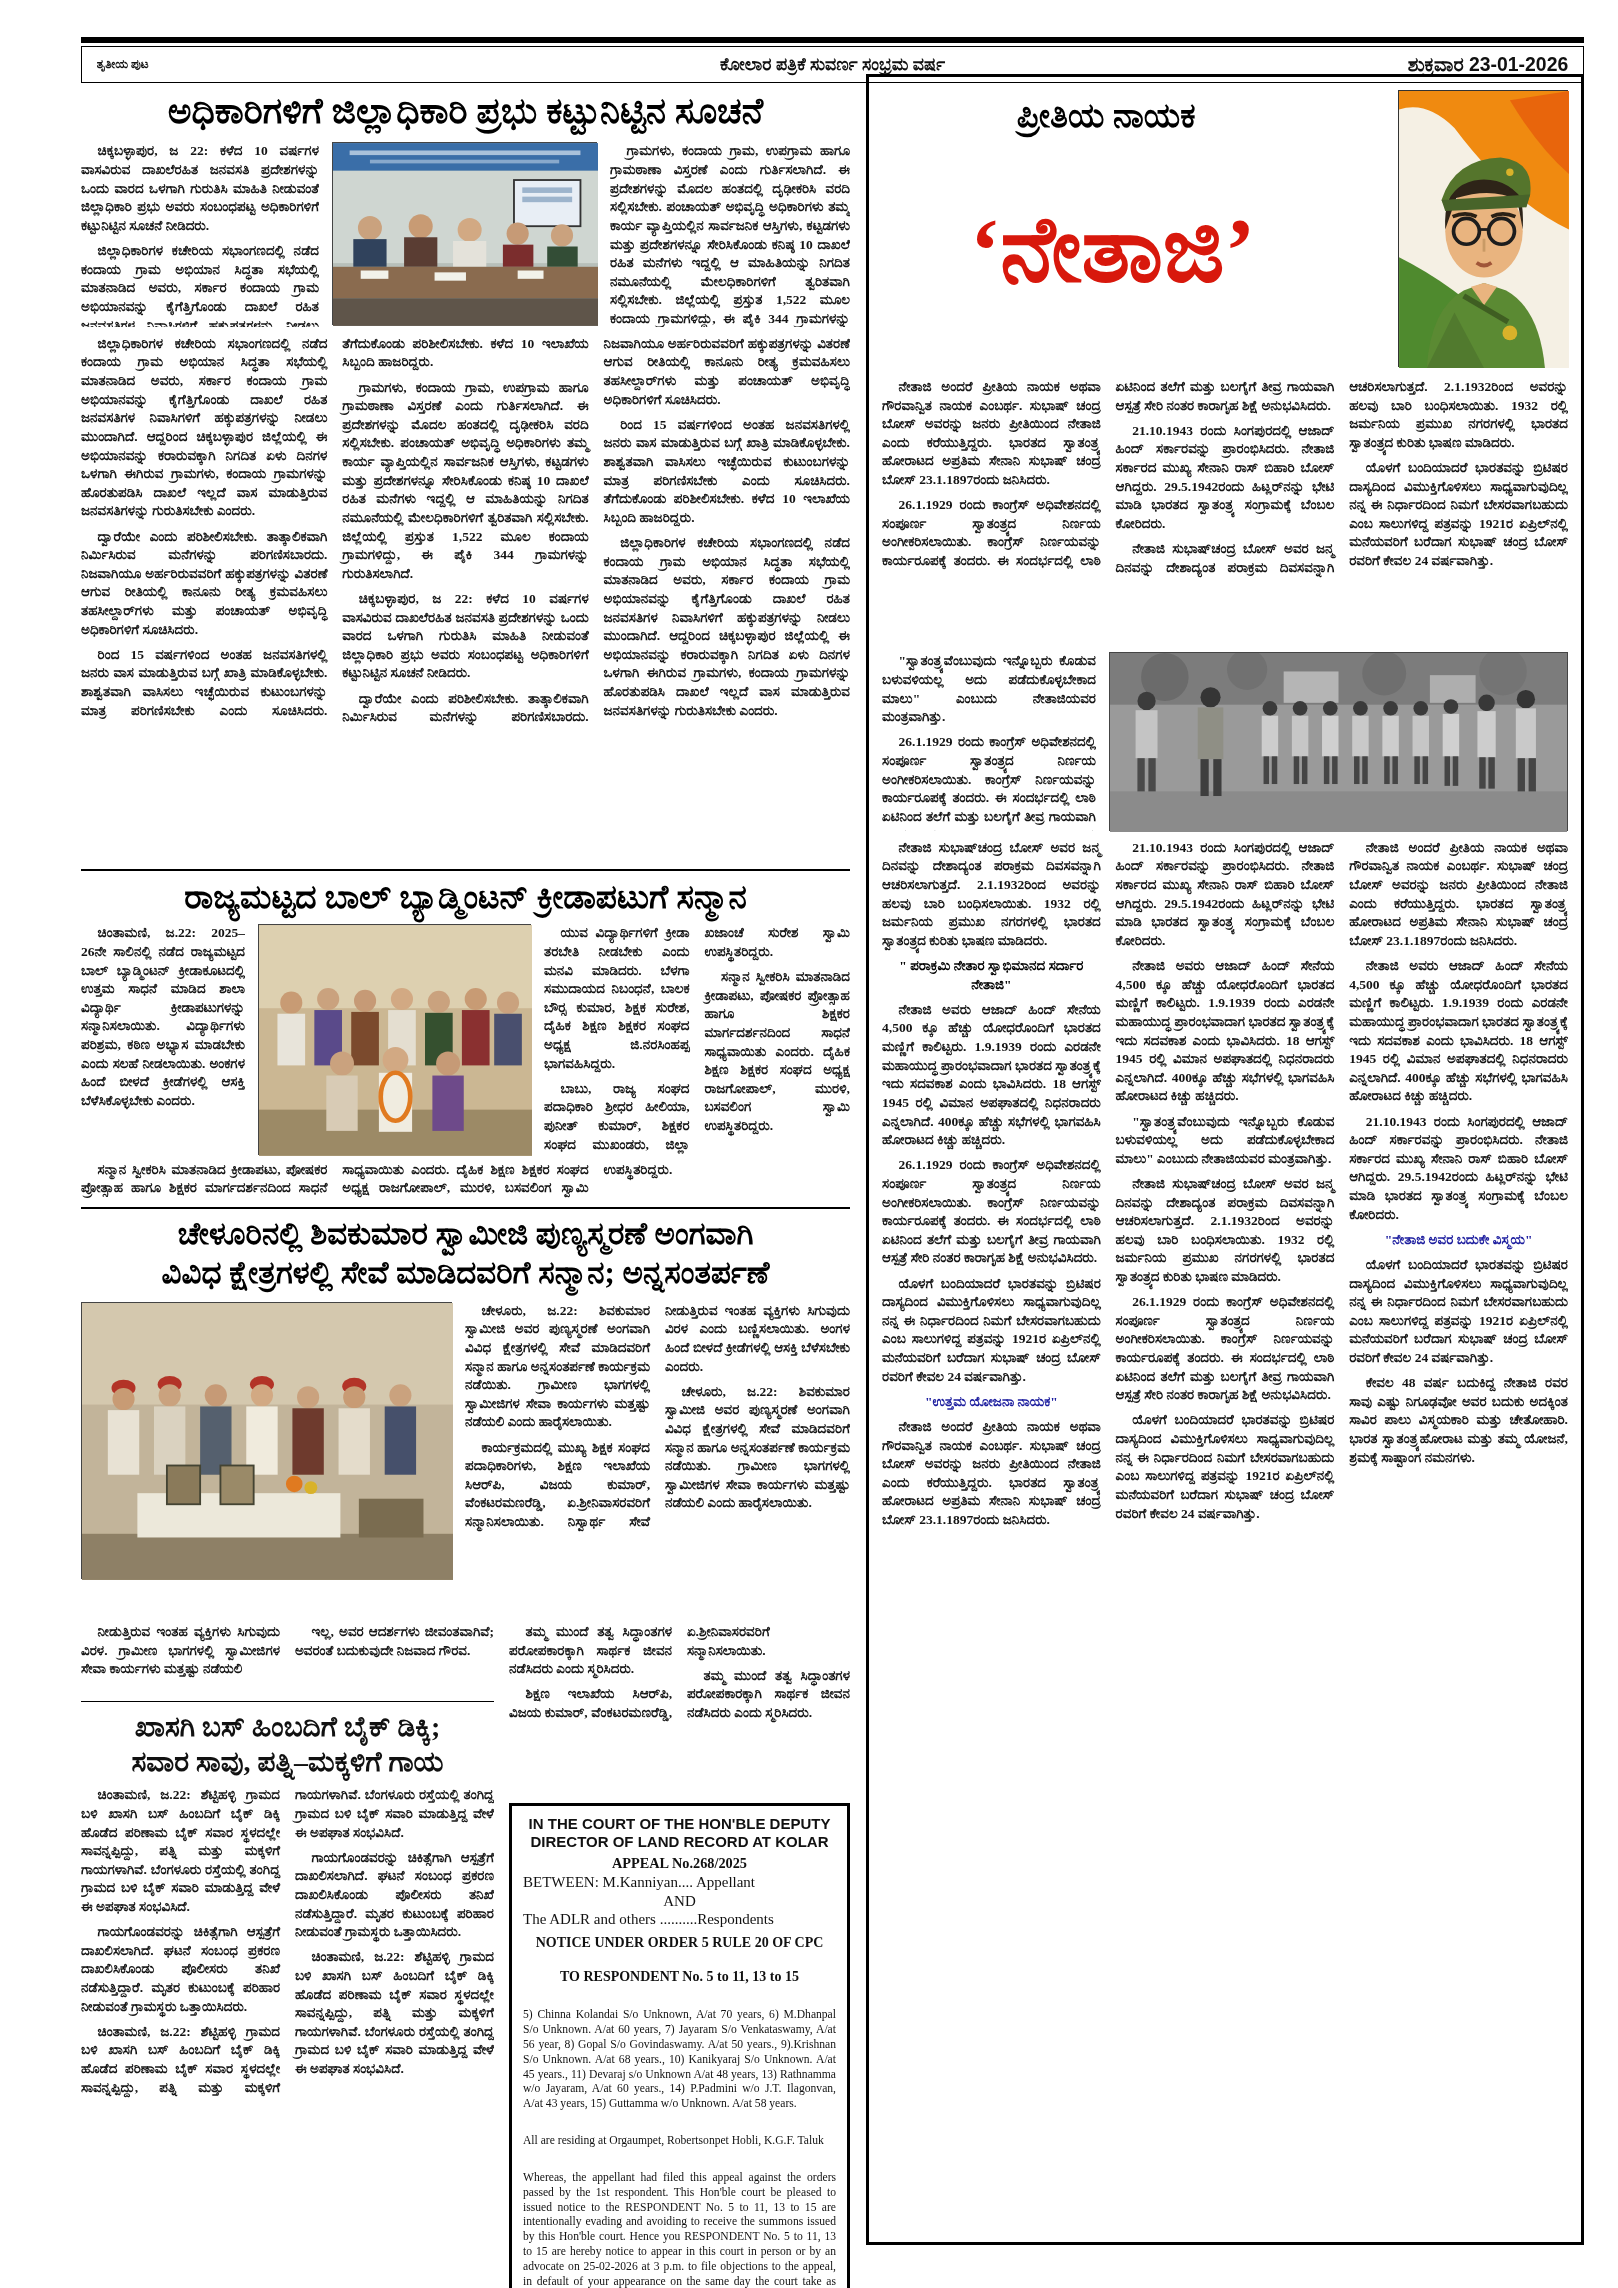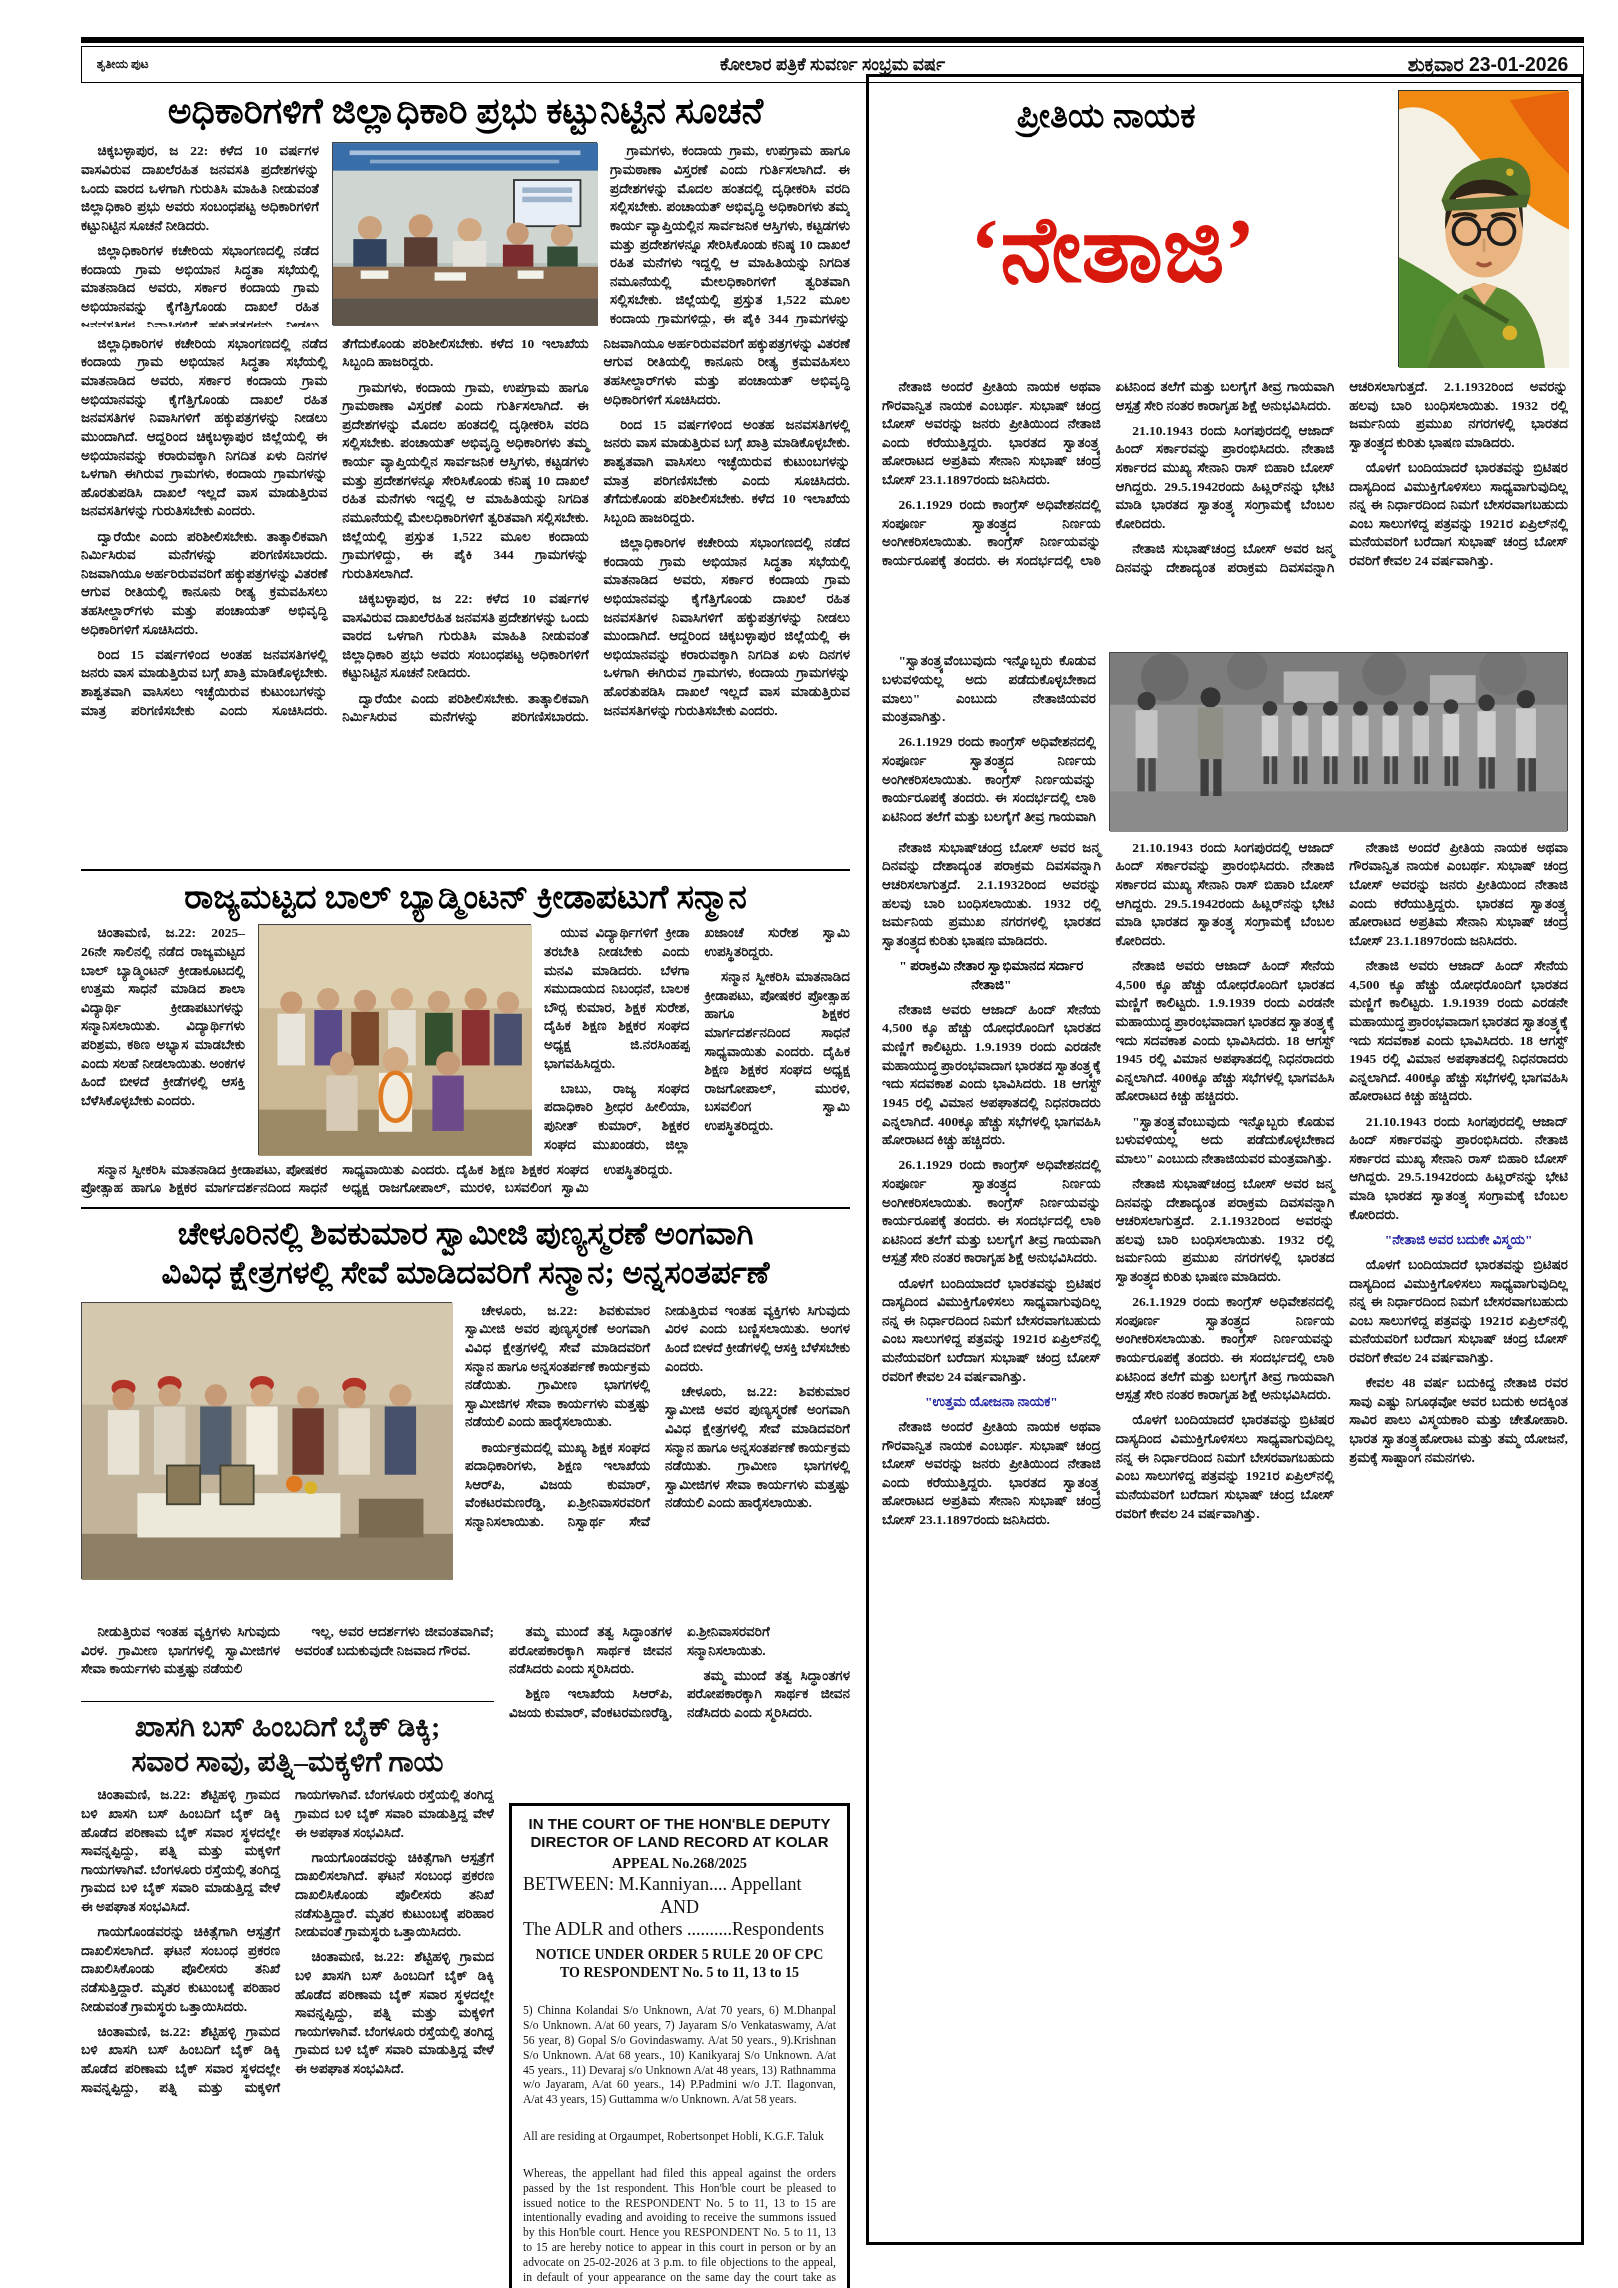--- a/index.html
+++ b/index.html
@@ -50,21 +50,21 @@
   .a4-head { border-top:1.8px solid #000; margin-top:5.5px; padding-top:7.4px; font-weight:bold; text-align:center; font-size:28px; line-height:1.25; }
   .a4-body { margin-top:7.4px; height:467px; }
 
   
   .noticestack { position:absolute; left:509px; top:1623px; width:341px; }
   .ns-pre { height:174px; }
   .notice { border:3.7px solid #000; margin-top:5.5px; padding:9.2px 11px 11px; background:#fff;
             font-family:"Liberation Serif", serif; }
   .nt-court { font-weight:bold; text-align:center; font-size:15px; line-height:1.25; font-family:"Liberation Sans", sans-serif;}
   .nt-appeal { font-weight:bold; text-align:center; font-size:14.3px; margin-top:2.8px; }
-  .nt-line { font-size:18px; margin-top:1.8px; }
+  .nt-line { font-size:15px; margin-top:1.8px; }
   .nt-center { text-align:center; }
   .nt-title { font-weight:bold; text-align:center; font-size:14px; margin-top:5.5px; line-height:1.3; }
   .nt-body { font-size:11.6px; line-height:1.28; text-align:justify; margin-top:22px; }
   .nt-sig1 { text-align:center; font-style:italic; font-size:12.5px; margin-top:5.5px; }
 
   
   .netaji { position:absolute; left:866px; top:74px; width:718px; height:2171px; border:3.7px solid #000; padding:9.2px 13px; }
   .nj-header { position:relative; height:288px; }
   .nj-kicker { position:absolute; left:3.7px; top:13px; width:441px; text-align:center; font-weight:bold; font-size:34px; line-height:1; color:#000; }
   .nj-title  { position:absolute; left:0px; top:118px; width:461px; text-align:center; font-weight:bold; font-size:92px; line-height:1; }
@@ -266,21 +266,21 @@
       <p>ತಮ್ಮ ಮುಂದೆ ತತ್ವ ಸಿದ್ಧಾಂತಗಳ ಪರೋಪಕಾರಕ್ಕಾಗಿ ಸಾರ್ಥಕ ಜೀವನ ನಡೆಸಿದರು ಎಂದು ಸ್ಮರಿಸಿದರು.</p>
     </div>
     <div class="notice">
       <div class="nt-court">IN THE COURT OF THE HON'BLE DEPUTY</div>
       <div class="nt-court">DIRECTOR OF LAND RECORD AT KOLAR</div>
       <div class="nt-appeal">APPEAL No.268/2025</div>
       <div class="nt-line">BETWEEN: M.Kanniyan.... Appellant</div>
       <div class="nt-line nt-center">AND</div>
       <div class="nt-line">The ADLR and others ..........Respondents</div>
       <div class="nt-title">NOTICE UNDER ORDER 5 RULE 20 OF CPC</div>
-      <div class="nt-title" style="margin-top:0;">TO RESPONDENT No. 5 to 11, 13 to 15</div>
+      <div class="nt-title" style="margin-top:16px;">TO RESPONDENT No. 5 to 11, 13 to 15</div>
       <div class="nt-body">5) Chinna Kolandai S/o Unknown, A/at 70 years, 6) M.Dhanpal S/o Unknown. A/at 60 years, 7) Jayaram S/o Venkataswamy, A/at 56 year, 8) Gopal S/o Govindaswamy. A/at 50 years., 9).Krishnan S/o Unknown. A/at 68 years., 10) Kanikyaraj S/o Unknown. A/at 45 years., 11) Devaraj s/o Unknown A/at 48 years, 13) Rathnamma w/o Jayaram, A/at 60 years., 14) P.Padmini w/o J.T. Ilagonvan, A/at 43 years, 15) Guttamma w/o Unknown. A/at 58 years.</div>
       <div class="nt-body">All are residing at Orgaumpet, Robertsonpet Hobli, K.G.F. Taluk</div>
       <div class="nt-body">Whereas, the appellant had filed this appeal against the orders passed by the 1st respondent. This Hon'ble court be pleased to issued notice to the RESPONDENT No. 5 to 11, 13 to 15 are intentionally evading and avoiding to receive the summons issued by this Hon'ble court. Hence you RESPONDENT No. 5 to 11, 13 to 15 are hereby notice to appear in this court in person or by an advocate on 25-02-2026 at 3 p.m. to file objections to the appeal, in default of your appearance on the same day the court take as exparte.</div>
       <div class="nt-body">Given under my hand seal and signature on this day 21-1-2026 at Kolar.</div>
       <div class="nt-sig1">By order of the court,</div>
 
     </div>
   </div>
 
   <div class="netaji">

